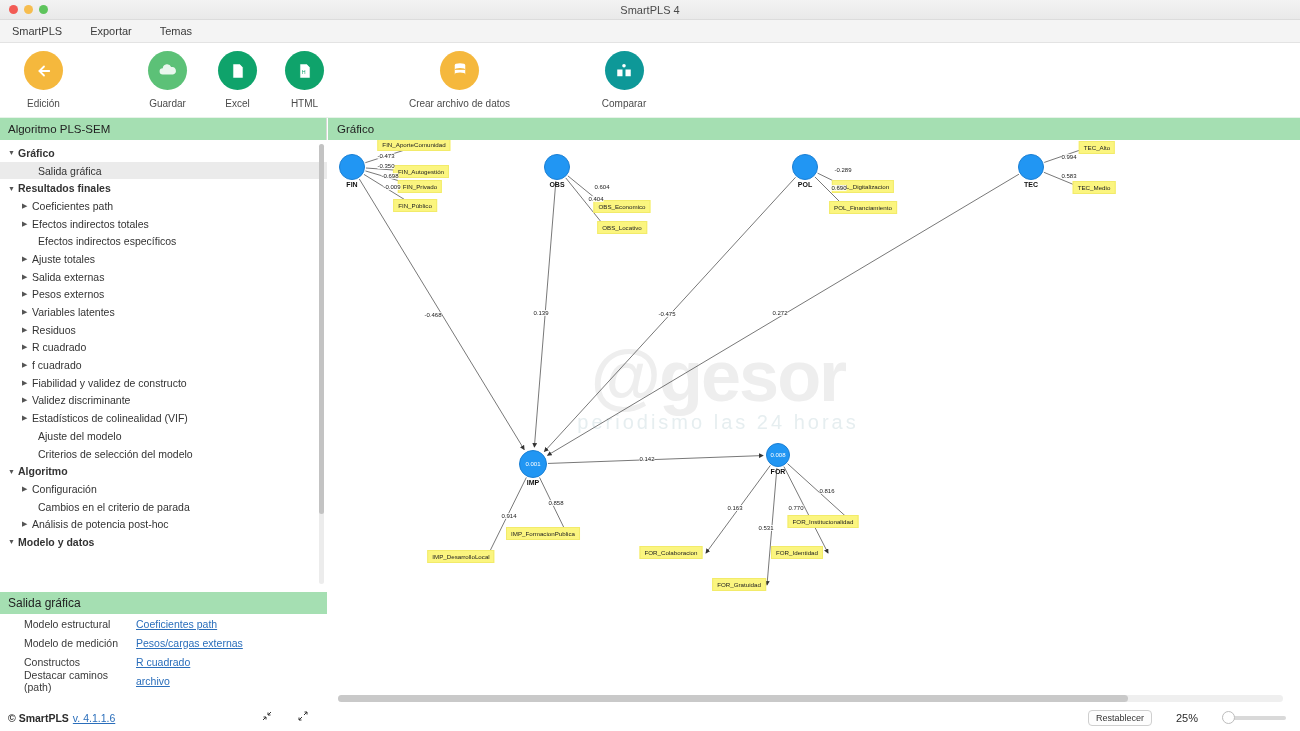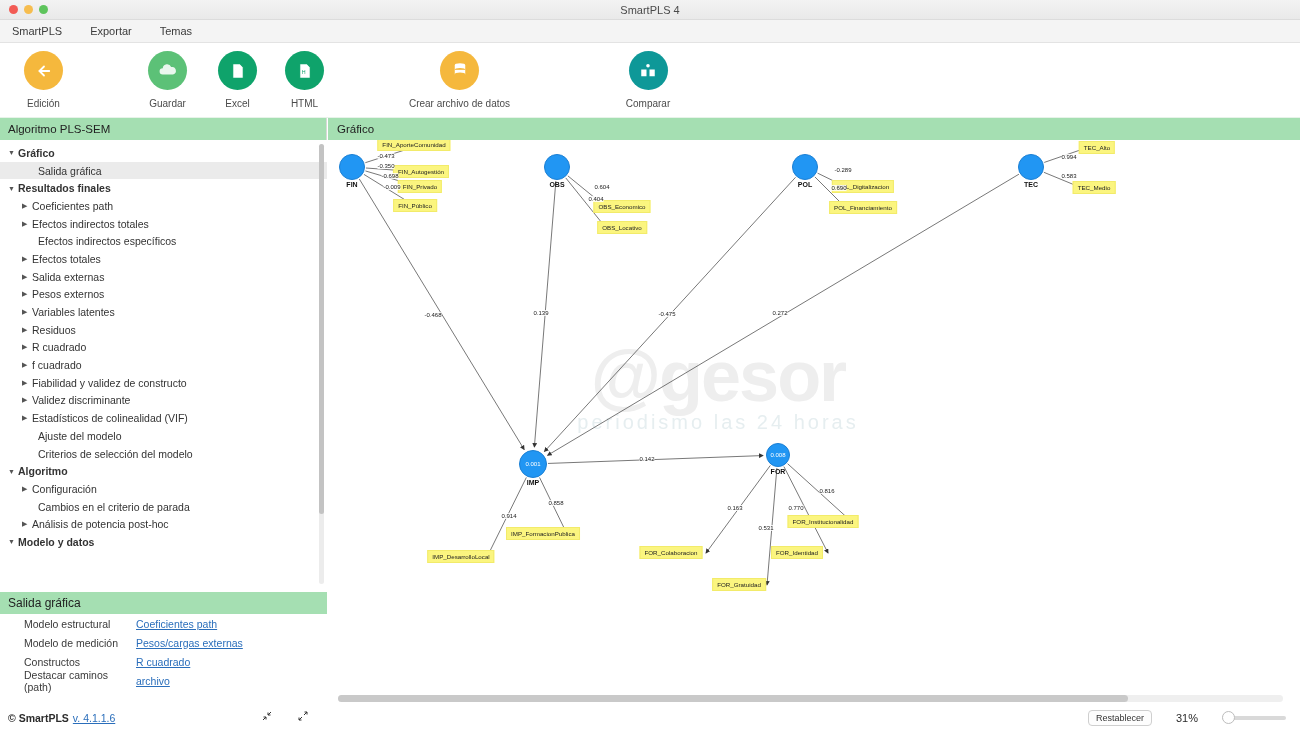--- a/index.html
+++ b/index.html
@@ -235,21 +235,21 @@
             <ellipse cx="12" cy="5" rx="8" ry="3"></ellipse>
             <rect x="4" y="5" width="16" height="7"></rect>
             <ellipse cx="12" cy="12" rx="8" ry="3" fill="#f5b83d"></ellipse>
             <rect x="4" y="12" width="16" height="7" fill="#fff"></rect>
             <ellipse cx="12" cy="19" rx="8" ry="3" fill="#f5b83d"></ellipse>
           </svg>
       </div>
       <div class="tlabel">Crear archivo de datos</div>
     </div>
 
-    <div class="tbtn" style="left:624px; width:48px;">
+    <div class="tbtn" style="left:600px; width:48px;">
       <div class="tcircle t-teal">
         <svg width="18" height="18" viewBox="0 0 24 24" fill="#fff">
             <circle cx="12" cy="5" r="2.4"></circle>
             <path d="M3 10h7v9H3zM14 10h7v9h-7z"></path>
           </svg>
       </div>
       <div class="tlabel">Comparar</div>
     </div>
   </div>
 
@@ -276,21 +276,21 @@
         <div class="tnode lvl1">
           <span class="caret right"></span>
           <span>Efectos indirectos totales</span>
         </div>
         <div class="tnode lvl2">
           <span class="caret none"></span>
           <span>Efectos indirectos específicos</span>
         </div>
         <div class="tnode lvl1">
           <span class="caret right"></span>
-          <span>Efectos totales</span>
+          <span>Ajuste totales</span>
         </div>
         <div class="tnode lvl1">
           <span class="caret right"></span>
           <span>Salida externas</span>
         </div>
         <div class="tnode lvl1">
           <span class="caret right"></span>
           <span>Pesos externos</span>
         </div>
         <div class="tnode lvl1">
@@ -501,18 +501,18 @@
         <div class="plabel" style="left: 228px; top: 363px; transform: translate(-50%, -50%);">0.858</div>
         <div class="plabel" style="left: 407px; top: 368px; transform: translate(-50%, -50%);">0.163</div>
         <div class="plabel" style="left: 438px; top: 388px; transform: translate(-50%, -50%);">0.531</div>
         <div class="plabel" style="left: 468px; top: 368px; transform: translate(-50%, -50%);">0.770</div>
         <div class="plabel" style="left: 499px; top: 351px; transform: translate(-50%, -50%);">0.816</div>
       </div>
   </div>
 
   <div class="statusbar">
     <div class="reset-btn">Restablecer</div>
-    <div class="zoom-val">31%</div>
+    <div class="zoom-val">25%</div>
     <div class="zoom-slider">
       <div class="zoom-knob"></div>
     </div>
   </div>
 </div>
 
 </body></html>

